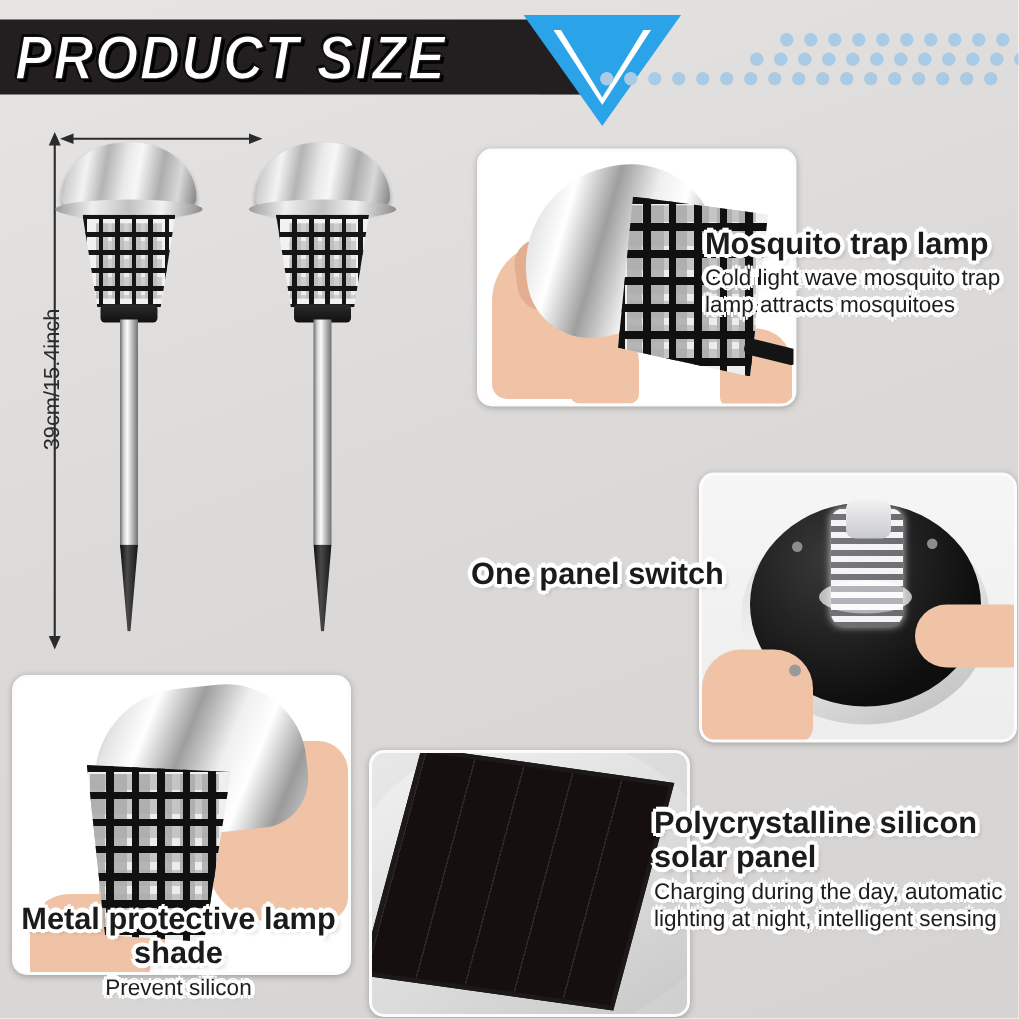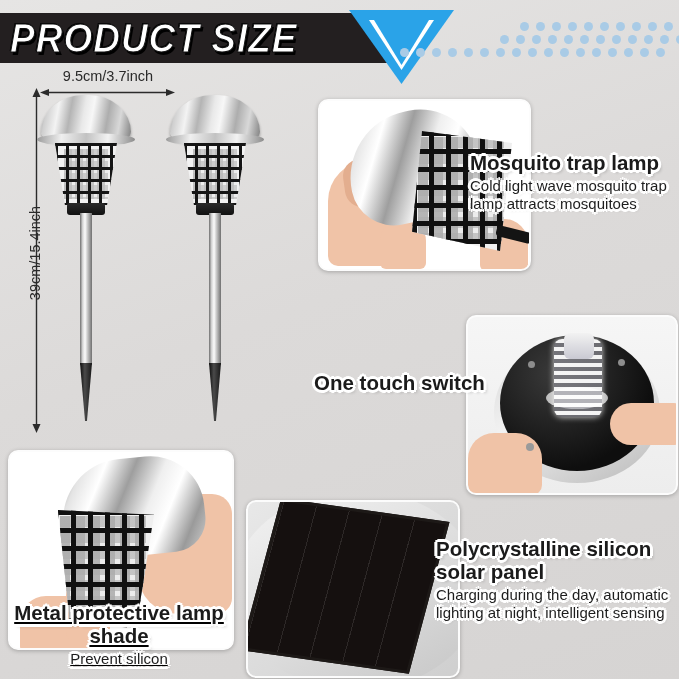--- a/index.html
+++ b/index.html
@@ -154,21 +154,21 @@
       3px 3px 3px rgba(0,0,0,.18);
   }
   .ov .s{
     font-size:15px;color:#1d1d1d;line-height:1.22;margin-top:2px;
     text-shadow:
       2px 0 0 #fff,-2px 0 0 #fff,0 2px 0 #fff,0 -2px 0 #fff,
       2px 2px 0 #fff,-2px 2px 0 #fff,2px -2px 0 #fff,-2px -2px 0 #fff,
       3px 0 0 #fff,-3px 0 0 #fff,0 3px 0 #fff,0 -3px 0 #fff,
       2px 2px 3px rgba(0,0,0,.16);
   }
-  .ov.ctr{text-align:center;text-decoration:underline;}
+  .ov.ctr{text-align:center;}
 </style>
 </head>
 <body>
 
 <div id="stage">
 
   <div class="hdr-band"></div>
   <div class="hdr-band-slant"></div>
   <div class="hdr-title">PRODUCT SIZE</div>
   <div class="hdr-chev"></div>
@@ -209,21 +209,20 @@
       <div class="dot" style="left: 144px; top: 26px; background: rgb(169, 203, 230);"></div>
       <div class="dot" style="left: 160px; top: 26px; background: rgb(169, 203, 230);"></div>
       <div class="dot" style="left: 176px; top: 26px; background: rgb(169, 203, 230);"></div>
       <div class="dot" style="left: 192px; top: 26px; background: rgb(169, 203, 230);"></div>
       <div class="dot" style="left: 208px; top: 26px; background: rgb(169, 203, 230);"></div>
       <div class="dot" style="left: 224px; top: 26px; background: rgb(169, 203, 230);"></div>
       <div class="dot" style="left: 240px; top: 26px; background: rgb(169, 203, 230);"></div>
       <div class="dot" style="left: 256px; top: 26px; background: rgb(169, 203, 230);"></div>
     </div>
 
-  <div class="size-w-label">9.5cm/3.7inch</div>
   <svg class="size-w-arrow" viewBox="0 0 135 9">
     <line x1="5" y1="4.5" x2="130" y2="4.5" stroke="#2b2b2b" stroke-width="1.4"></line>
     <polygon points="0,4.5 9,1 9,8" fill="#2b2b2b"></polygon>
     <polygon points="135,4.5 126,1 126,8" fill="#2b2b2b"></polygon>
   </svg>
   <div class="size-h-label">39cm/15.4inch</div>
   <svg class="size-h-arrow" viewBox="0 0 11 345">
     <line x1="5.5" y1="5" x2="5.5" y2="340" stroke="#2b2b2b" stroke-width="1.4"></line>
     <polygon points="5.5,0 1.5,9 9.5,9" fill="#2b2b2b"></polygon>
     <polygon points="5.5,345 1.5,336 9.5,336" fill="#2b2b2b"></polygon>
@@ -280,21 +279,21 @@
                   box-shadow:0 0 6px rgba(255,255,255,.8);"></div>
       <div style="position:absolute;left:96px;top:16px;width:30px;height:26px;border-radius:6px;background:linear-gradient(#f2f2f2,#c9c9d2);"></div>
       <div class="skin" style="left:142px;top:86px;width:72px;height:42px;border-radius:30px 12px 12px 30px;"></div>
       <div class="skin" style="left:0px;top:116px;width:74px;height:62px;border-radius:26px 26px 10px 10px;"></div>
       <div style="position:absolute;left:60px;top:44px;width:7px;height:7px;border-radius:50%;background:#8d8d8d;"></div>
       <div style="position:absolute;left:150px;top:42px;width:7px;height:7px;border-radius:50%;background:#8d8d8d;"></div>
       <div style="position:absolute;left:58px;top:126px;width:8px;height:8px;border-radius:50%;background:#9a9a9a;"></div>
     </div>
   </div>
   <div class="ov" style="left:314px;top:372px;width:212px;">
-    <div class="h">One touch switch</div>
+    <div class="h">One panel switch</div>
   </div>
 
   <div class="panel" style="left:8px;top:450px;width:222px;height:196px;">
     <div class="ph">
       <div class="skin" style="left:128px;top:42px;width:94px;height:120px;border-radius:46px 20px 16px 40px;"></div>
       <div class="skin2" style="left:124px;top:38px;width:42px;height:60px;border-radius:22px;transform:rotate(18deg);"></div>
       <div class="skin" style="left:10px;top:144px;width:80px;height:58px;border-radius:26px 26px 8px 8px;"></div>
       <div class="skin" style="left:56px;top:116px;width:44px;height:72px;border-radius:22px 22px 8px 8px;"></div>
       <div class="dome" style="left:52px;top:6px;width:142px;height:98px;border-radius:74px 66px 40px 46px;transform:rotate(-6deg);"></div>
       <div class="cagebox" style="left:44px;top:58px;width:100px;height:118px;clip-path:polygon(4% 0,100% 4%,82% 100%,16% 96%);">

